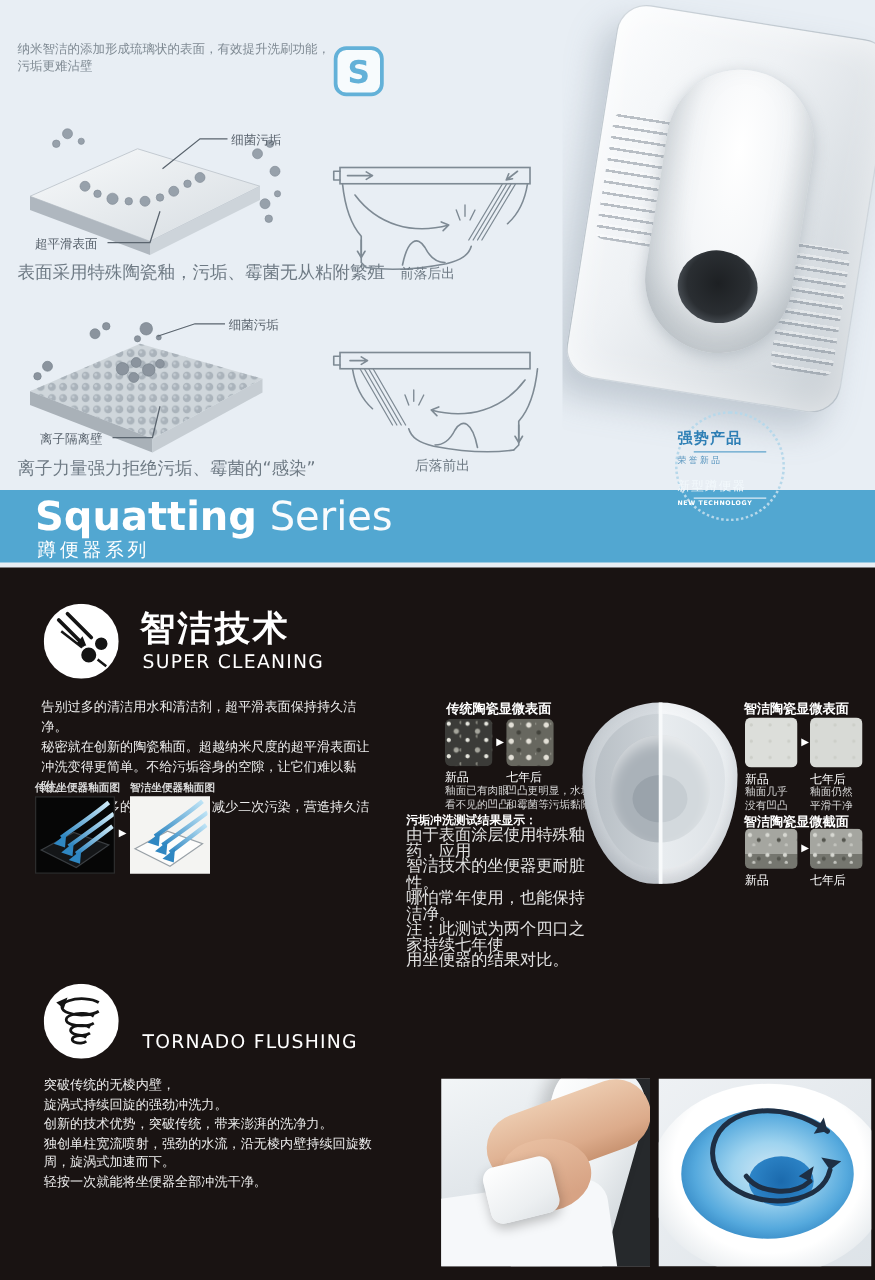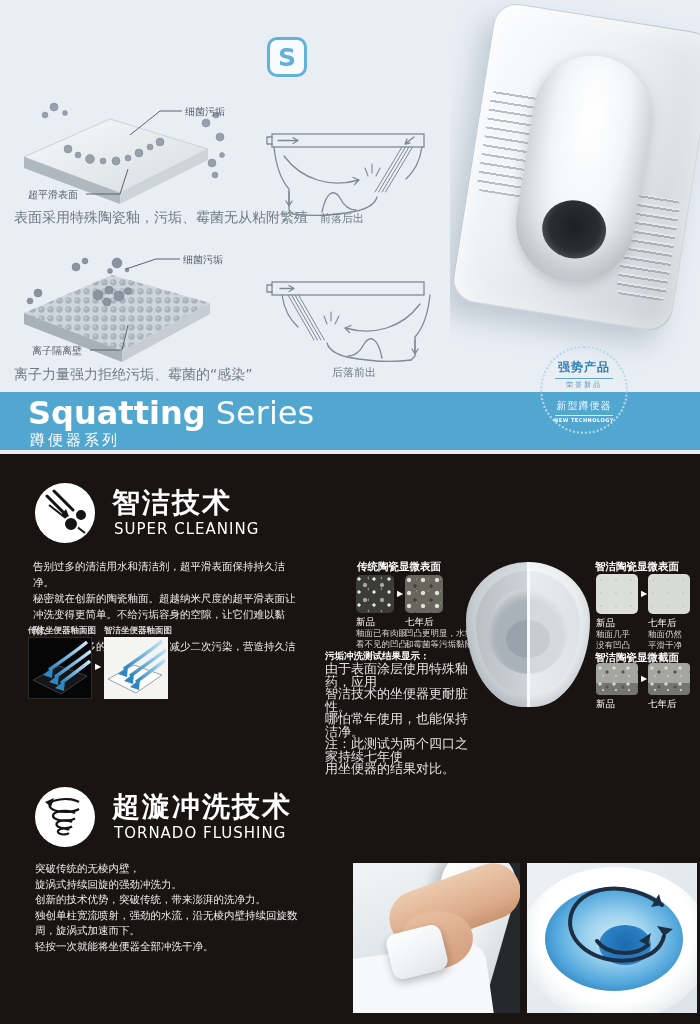--- a/index.html
+++ b/index.html
@@ -22,22 +22,22 @@
   border:1px solid rgba(175,185,195,.55);
   box-shadow:-10px 16px 26px rgba(120,135,150,.35), inset 0 0 30px rgba(255,255,255,.6)}
 .ribs{position:absolute;border-radius:6px;
   background:repeating-linear-gradient(0deg, rgba(125,135,146,.5) 0 2px, rgba(255,255,255,.35) 2px 4px, transparent 4px 9px)}
 .pan-pill{position:absolute;left:52px;top:38px;width:118px;height:228px;border-radius:62px;
   background:radial-gradient(ellipse at 50% 28%,#ffffff 0%,#f4f6f8 45%,#dde2e6 78%,#c8ced4 100%);
   box-shadow:inset 0 -22px 30px rgba(100,110,120,.28), 0 3px 12px rgba(140,150,160,.45)}
 .pan-hole{position:absolute;left:50%;transform:translateX(-50%);bottom:24px;width:64px;height:58px;border-radius:50%;
   background:radial-gradient(circle at 50% 45%,#1d2023 0%,#2a2e32 55%,#596067 85%,#9aa2a9 100%)}
 
-.badge{left:540px;top:346px;width:88px;height:88px;border-radius:50%;border:2px dotted #b7d8ea;
-  text-align:center;z-index:6;padding-top:11px}
+.badge{left:540px;top:329px;width:88px;height:88px;border-radius:50%;border:2px dotted #b7d8ea;
+  z-index:6;padding-top:11px}
 .badge .b1{font-size:12px;font-weight:bold;color:#2e7fb5;letter-spacing:1px}
 .badge .ln1{width:58px;height:1px;background:#5fa3cc;margin:2px auto 1px}
 .badge .b2{font-size:7px;color:#5593bd;letter-spacing:2px}
 .badge .b3{font-size:10px;color:#f2f8fc;letter-spacing:1px;margin-top:9px}
 .badge .ln2{width:58px;height:1px;background:#dcecf5;margin:2px auto 1px}
 .badge .b4{font-size:5px;font-weight:bold;color:#ffffff;letter-spacing:.5px}
 
 .banner{position:absolute;left:0;top:392px;width:700px;height:58px;background:#52a7d1;color:#fff;z-index:4}
 .banner .t{position:absolute;left:28px;top:2px;font-size:32px}
 .banner .t .bold{font-weight:bold}
@@ -75,20 +75,22 @@
 .test-t{font-size:9.5px;font-weight:bold;color:#fff}
 .test-b{font-size:13px;line-height:12.5px;color:#e2e2e2}
 </style>
 </head>
 <body>
 
 <div class="page">
 
   <section class="top-sec">
 
+    <p class="abs intro pre">纳米智洁的添加形成琉璃状的表面，有效提升洗刷功能，
+污垢更难沾壁</p>
 
     <svg class="abs" style="left:10px;top:95px" width="230" height="112" viewBox="0 0 230 112">
       <defs>
         <linearGradient id="slabg1" x1="0" y1="0" x2="1" y2="1">
           <stop offset="0" stop-color="#f8fafb"></stop>
             <stop offset="1" stop-color="#d6dce1"></stop>
         </linearGradient>
       </defs>
       <polygon points="14,62 100,24 198,54 110,98" fill="url(#slabg1)" stroke="#c3cad1" stroke-width="0.8"></polygon>
       <polygon points="14,62 14,73 110,109 110,98" fill="#afb7bf"></polygon>
@@ -328,21 +330,20 @@
     <svg class="abs" style="left:35px;top:333px" width="60" height="60" viewBox="0 0 60 60">
       <circle cx="30" cy="30" r="30" fill="#ffffff"></circle>
       <g stroke="#141414" fill="none" stroke-width="2.2">
         <path d="M44,15 A16,6.5 0 1 0 44,22"></path>
         <path d="M40,26 A12,5 0 1 0 40,31.5"></path>
         <path d="M37,35 A8.5,4 0 1 0 37,39.5"></path>
         <path d="M34,43 A6,3 0 1 0 34,46"></path>
       </g>
       <polygon points="10,15 19,11 16,20" fill="#141414"></polygon>
     </svg>
-    <div class="abs h-title" style="left:112px;top:334px">超漩冲洗技术</div>
     <div class="abs h-sub" style="left:114px;top:370px">TORNADO FLUSHING</div>
 
     <p class="abs body-txt pre" style="left:35px;top:407px;width:300px;line-height:15.5px">突破传统的无棱内壁，
 旋涡式持续回旋的强劲冲洗力。
 创新的技术优势，突破传统，带来澎湃的洗净力。
 独创单柱宽流喷射，强劲的水流，沿无棱内壁持续回旋数
 周，旋涡式加速而下。
 轻按一次就能将坐便器全部冲洗干净。</p>
 
     <div class="abs" style="left:353px;top:409px;width:167px;height:150px;overflow:hidden;background:linear-gradient(160deg,#f2f5f7 0%,#e2e7eb 45%,#ccd3d9 100%)">

